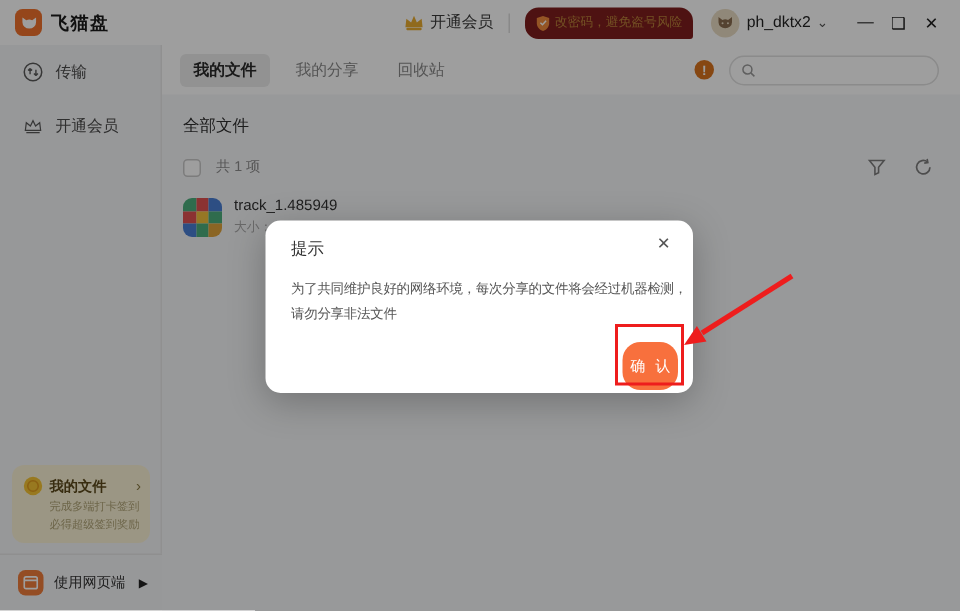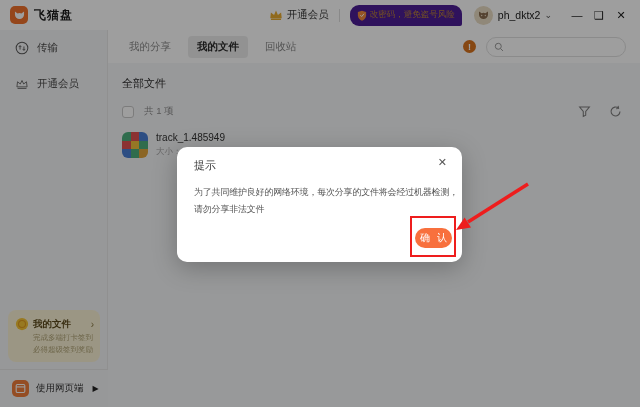--- a/index.html
+++ b/index.html
@@ -10,21 +10,21 @@
   
   .titlebar { position:absolute; top:0; left:0; width:640px; height:30px; background:#ffffff;
     display:flex; align-items:center; padding:0 8px 0 10px; z-index:1; }
   .logo { width:18px; height:18px; border-radius:5px; background:#f0722c; display:flex;
     align-items:center; justify-content:center; margin-right:6px; }
   .app-name { font-size:12px; font-weight:bold; color:#1a1a1a; letter-spacing:1px; }
   .tb-right { margin-left:auto; display:flex; align-items:center; }
   .vip-entry { display:flex; align-items:center; gap:4px; cursor:pointer; }
   .vip-entry span { font-size:10.5px; color:#3a3a3a; }
   .tb-sep { width:1px; height:13px; background:#dddddd; margin:0 10px; }
-  .sec-badge { height:21px; background:#4c1d95; border-radius:9px 9px 2px 9px; display:flex;
+  .sec-badge { height:21px; background:#7f1d1d; border-radius:9px 9px 2px 9px; display:flex;
     align-items:center; gap:3px; padding:0 7px;text-align:right; }
   .sec-badge span { font-size:8.5px; color:#b9823a; }
   .avatar { width:19px; height:19px; border-radius:50%; background:#e9dcc3; margin:0 5px 0 12px;
     display:flex; align-items:center; justify-content:center; overflow:hidden; }
   .username { font-size:10.5px; color:#222; }
   .chev { font-size:9px; color:#555; margin:0 4px 0 4px; }
   .win-btns { display:flex; align-items:center; margin-left:10px; }
   .win-btn { width:22px; height:22px; display:flex; align-items:center; justify-content:center;
     font-size:11px; color:#222; cursor:pointer; }
 
@@ -93,21 +93,21 @@
   .file-size { font-size:8.5px; color:#a8a8a8; margin-top:3px; }
 
   
   .overlay { position:absolute; inset:0; background:rgba(0,0,0,0.38); z-index:10; }
   .modal { position:absolute; left:177px; top:147px; width:285px; height:115px; background:#ffffff;
     border-radius:10px; z-index:20; box-shadow:0 6px 24px rgba(0,0,0,0.25); }
   .modal-title { position:absolute; left:17px; top:11px; font-size:11px; color:#333; }
   .modal-close { position:absolute; right:15px; top:9px; font-size:11px; color:#555; cursor:pointer; }
   .modal-body { position:absolute; left:17px; top:37px; }
   .modal-line { font-size:9px; letter-spacing:-0.2px; color:#555; line-height:17px; white-space:nowrap; }
-  .btn-confirm { position:absolute; left:238px; top:81px; width:37px; height:20px; border-radius:12px;
+  .btn-confirm { position:absolute; left:238px; top:81px; width:37px; height:32px; border-radius:12px;
     background:#f8703d; color:#ffffff; font-size:10px; letter-spacing:2px; display:flex;
     align-items:center; justify-content:center; cursor:pointer; padding-left:2px; }
 
   
   .anno-rect { position:absolute; left:410px; top:216px; width:46px; height:41px;
     border:2px solid #ee1d1d; z-index:30; pointer-events:none; }
   .anno-svg { position:absolute; inset:0; z-index:30; pointer-events:none; }
 </style>
 </head>
 <body>
@@ -190,22 +190,22 @@
           <rect x="1.5" y="2" width="11" height="10" rx="1.5" fill="none" stroke="#ffffff" stroke-width="1.4"></rect>
           <path d="M1.5 5 H12.5" stroke="#ffffff" stroke-width="1.4"></path>
         </svg>
       </div>
       <span class="web-label">使用网页端</span>
       <span class="web-arrow">▶</span>
     </div>
   </div>
 
   <div class="topbar2">
+    <div class="tab active">我的文件</div>
     <div class="tab">我的分享</div>
-    <div class="tab active">我的文件</div>
     <div class="tab">回收站</div>
     <div class="info-dot">!</div>
     <div class="searchbox">
       <svg width="10" height="10" viewBox="0 0 14 14">
         <circle cx="6" cy="6" r="4.2" fill="none" stroke="#9a9a9a" stroke-width="1.4"></circle>
         <path d="M9.2 9.2 L12.5 12.5" stroke="#9a9a9a" stroke-width="1.4"></path>
       </svg>
     </div>
   </div>
 

